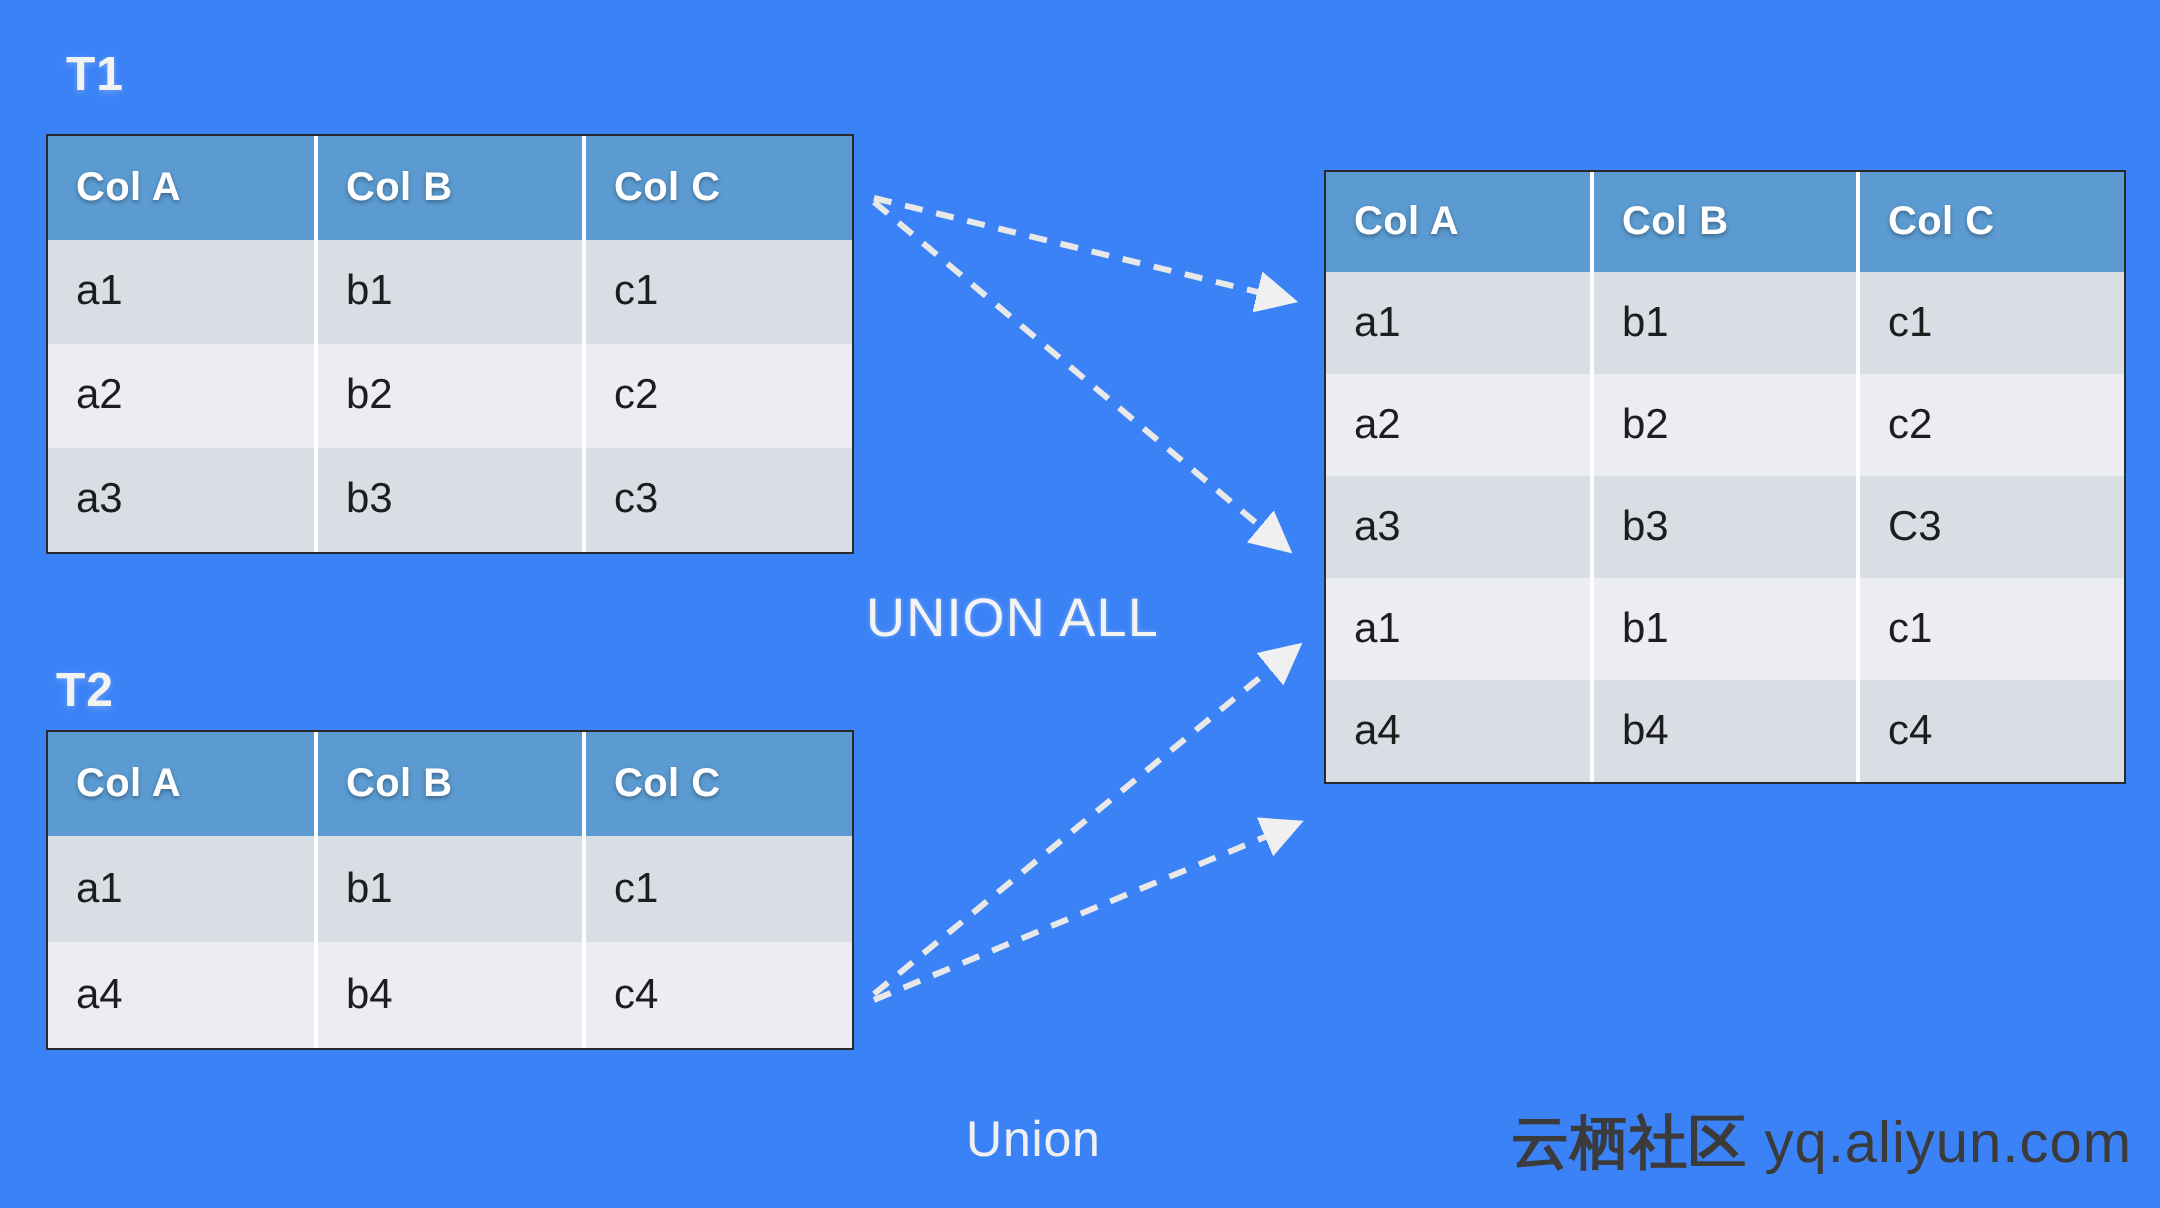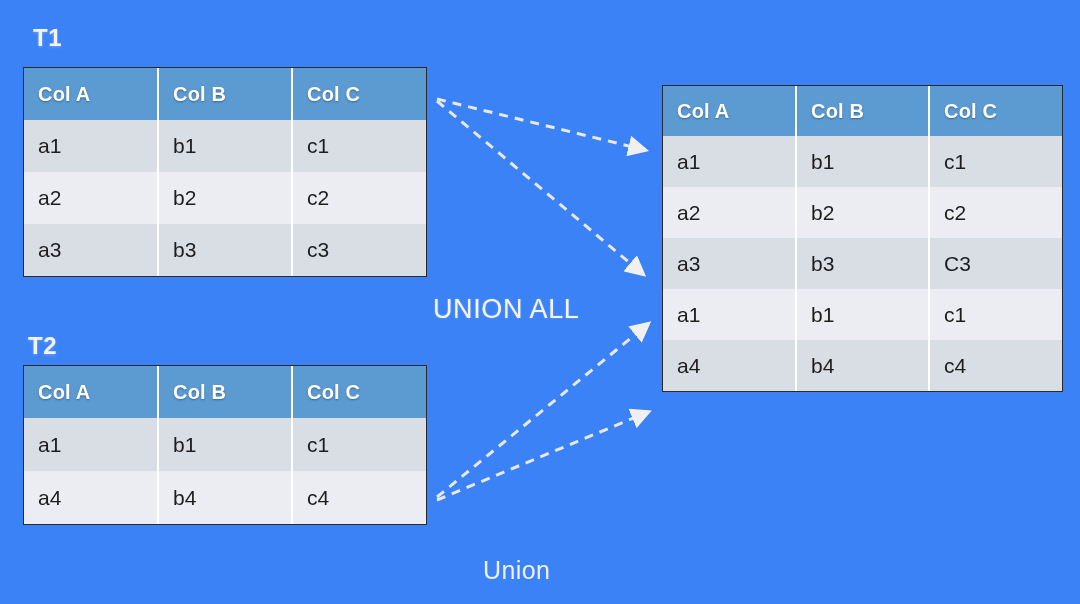--- a/index.html
+++ b/index.html
@@ -228,14 +228,18 @@
     </defs>
     <line x1="437" y1="99" x2="645" y2="150" stroke="#e8e8e8" stroke-width="3" stroke-dasharray="9 7" marker-end="url(#head)"></line>
     <line x1="437" y1="101" x2="643" y2="274" stroke="#e8e8e8" stroke-width="3" stroke-dasharray="9 7" marker-end="url(#head)"></line>
     <line x1="437" y1="497" x2="648" y2="324" stroke="#e8e8e8" stroke-width="3" stroke-dasharray="9 7" marker-end="url(#head)"></line>
     <line x1="437" y1="500" x2="648" y2="412" stroke="#e8e8e8" stroke-width="3" stroke-dasharray="9 7" marker-end="url(#head)"></line>
   </svg>
 
   <div id="label-union-all">UNION ALL</div>
   <div id="label-union">Union</div>
 
+  <div id="watermark">
+    <span class="wm-cn">云栖社区</span>
+    <span class="wm-url">yq.aliyun.com</span>
+  </div>
 
 </div>
 
 </body></html>

